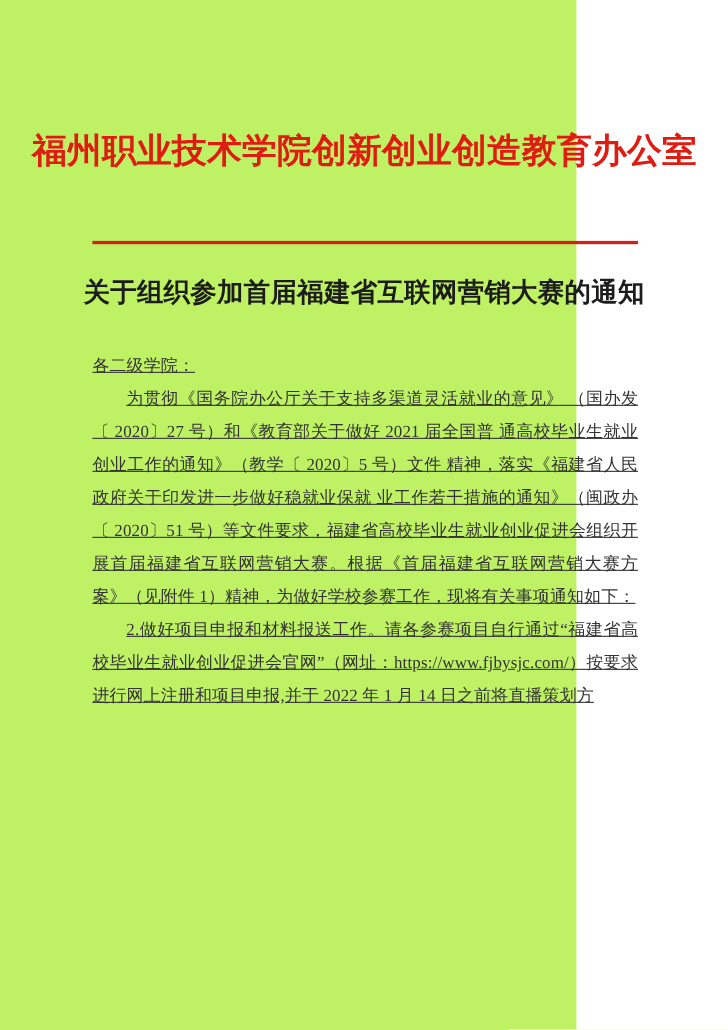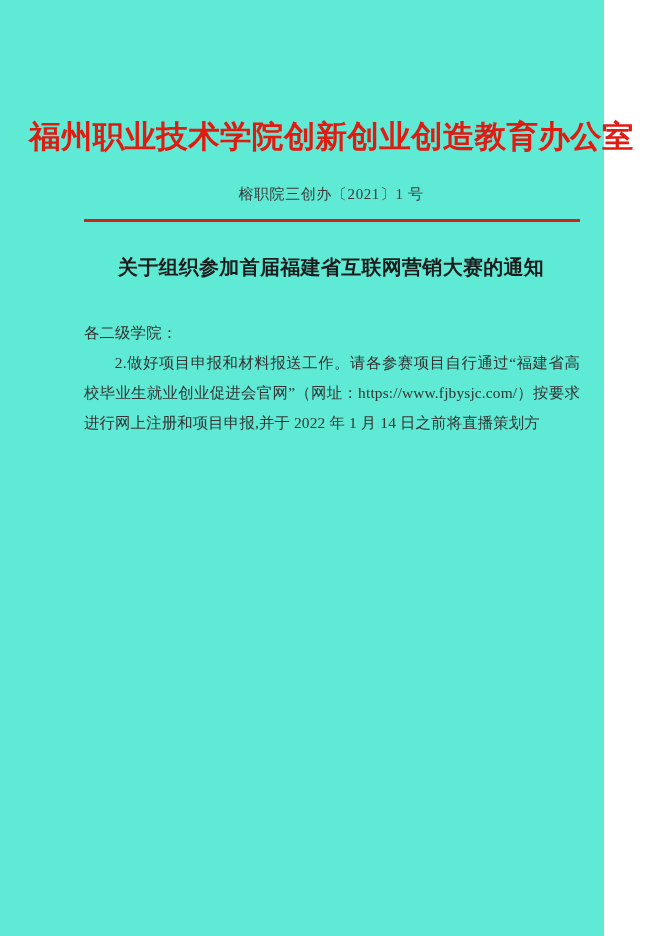--- a/index.html
+++ b/index.html
@@ -12,23 +12,23 @@
     width: 662px;
     height: 936px;
     overflow: hidden;
     font-family: "Liberation Serif", "DejaVu Serif", serif;
     color: #2b2b2b;
     position: relative;
   }
 
   .page {
     position: relative;
-    width: 604px;
+    width: 524px;
     height: 936px;
-    background: #5eead4;
+    background: #bef264;
     box-sizing: border-box;
   }
 
   
   .letterhead {
     position: absolute;
     left: 0;
     top: 118px;
     width: 662px;
     text-align: center;
@@ -70,62 +70,63 @@
   }
 
   
   .notice-title {
     position: absolute;
     left: 0;
     top: 252px;
     width: 662px;
     text-align: center;
     font-weight: bold;
-    font-size: 20px;
+    font-size: 24px;
     line-height: 30px;
     color: #1c1c1c;
     letter-spacing: 0.3px;
   }
 
   
   .body-text {
     position: absolute;
     left: 84px;
     top: 318px;
     width: 496px;
   }
   .para {
     font-size: 15.4px;
     line-height: 30px;
     color: #333333;
     text-align: justify;
     text-justify: inter-ideograph;
     margin: 0;
     letter-spacing: 0.15px;
+    text-decoration: underline;
   }
   .para.indent {
     text-indent: 2em;
   }
   .para.salutation {
     text-indent: 0;
   }
 </style>
 </head>
 <body>
 
 <div class="page">
 
   <div class="letterhead">
     <span class="letterhead-title">福州职业技术学院创新创业创造教育办公室</span>
   </div>
 
-  <div class="doc-number">榕职院三创办〔2021〕1 号</div>
 
   <div class="red-rule"></div>
 
   <div class="notice-title">关于组织参加首届福建省互联网营销大赛的通知</div>
 
   <div class="body-text">
     <p class="para salutation">各二级学院：</p>
+    <p class="para indent">为贯彻《国务院办公厅关于支持多渠道灵活就业的意见》 （国办发〔 2020〕27 号）和《教育部关于做好 2021 届全国普 通高校毕业生就业创业工作的通知》（教学〔 2020〕5 号）文件 精神，落实《福建省人民政府关于印发进一步做好稳就业保就 业工作若干措施的通知》（闽政办〔 2020〕51 号）等文件要求，福建省高校毕业生就业创业促进会组织开展首届福建省互联网营销大赛。根据《首届福建省互联网营销大赛方案》（见附件 1）精神，为做好学校参赛工作，现将有关事项通知如下：</p>
     <p class="para indent">2.做好项目申报和材料报送工作。请各参赛项目自行通过“福建省高校毕业生就业创业促进会官网”（网址：https://www.fjbysjc.com/）按要求进行网上注册和项目申报,并于 2022 年 1 月 14 日之前将直播策划方</p>
   </div>
 
 </div>
 
 </body></html>

